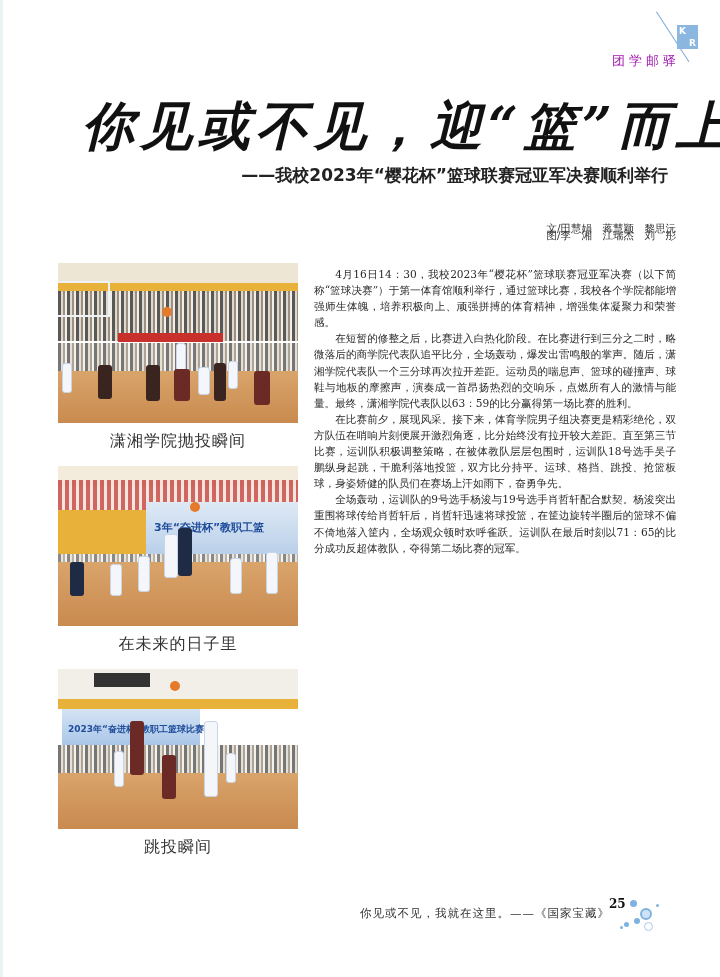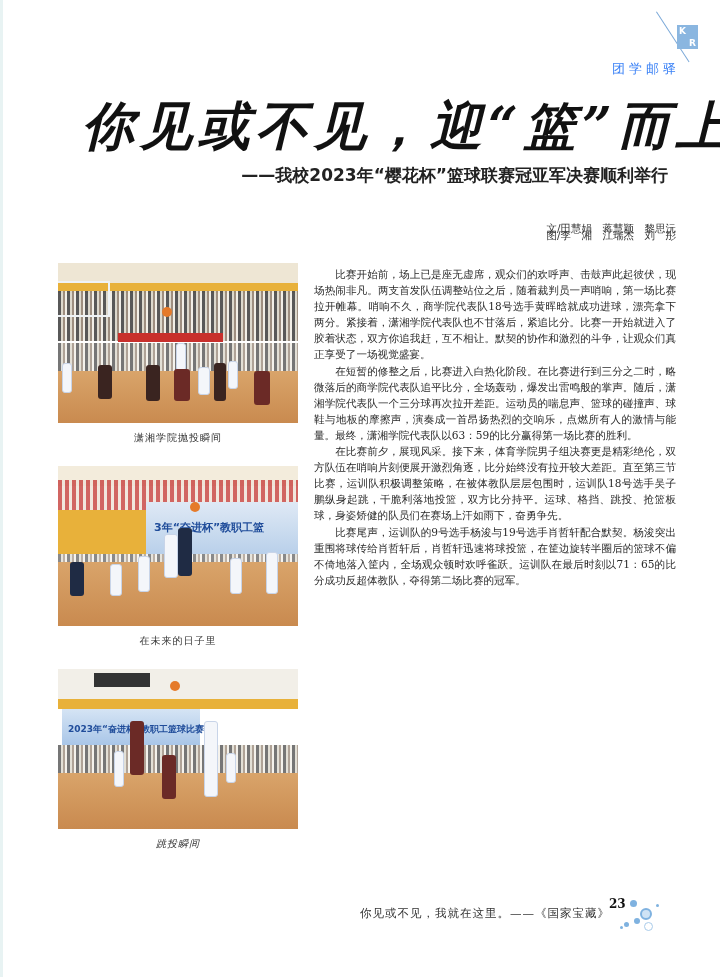--- a/index.html
+++ b/index.html
@@ -2,21 +2,21 @@
 <html><head>
 <meta charset="utf-8">
 <style>
   * { box-sizing: border-box; margin: 0; padding: 0; }
   html, body { width: 720px; height: 977px; background: #ffffff; overflow: hidden; }
   body { position: relative; font-family: "DejaVu Serif", "Liberation Serif", serif; color: #222; }
 
   .left-edge { position: absolute; left: 0; top: 0; width: 3px; height: 977px; background: #e8f3f3; }
 
   
-  .section-tag { position: absolute; right: 40px; top: 60px; font-size: 13px; letter-spacing: 4px; color: #3b82f6; }
+  .section-tag { position: absolute; right: 40px; top: 52px; font-size: 13px; letter-spacing: 4px; color: #a21caf; }
   .kr-logo { position: absolute; left: 677px; top: 25px; width: 21px; height: 24px; background: #8ab6e0; }
   .kr-logo span { position: absolute; color: #fff; font-family: "DejaVu Sans", sans-serif; font-weight: bold; font-size: 9px; }
   .kr-logo .k { left: 2px; top: 1px; }
   .kr-logo .r { right: 2px; bottom: 1px; }
   .kr-line { position: absolute; left: 656px; top: 12px; width: 1px; height: 60px; background: #7aa8d8; transform: rotate(-33deg); transform-origin: top left; }
 
   
   .main-title { position: absolute; left: 82px; top: 92px; width: 580px; font-family: "DejaVu Serif", serif; font-size: 52px; font-weight: bold; font-style: italic; letter-spacing: 6px; color: #111; white-space: nowrap; }
   .subtitle { position: absolute; right: 52px; top: 164px; font-family: "DejaVu Sans", sans-serif; font-size: 17px; font-weight: bold; color: #222; white-space: nowrap; text-align: center; }
 
@@ -36,24 +36,24 @@
   .player.dark { background: #3a2420; }
   .player.red { background: #6b2a26; }
   .player.white { background: #f4f6fa; border: 1px solid #c8d4e8; }
   .player.navy { background: #1f2b44; }
   .ball { position: absolute; width: 10px; height: 10px; border-radius: 50%; background: #e57a2a; }
 
   #photo1 { top: 263px; height: 160px; }
   #photo2 { top: 466px; height: 160px; }
   #photo3 { top: 669px; height: 160px; }
 
-  .caption { position: absolute; left: 58px; width: 240px; text-align: center; font-size: 10px; color: #333; letter-spacing: 1px; }
+  .caption { position: absolute; left: 58px; width: 240px; text-align: center; font-size: 16px; color: #333; letter-spacing: 1px; }
   #cap1 { top: 431px; }
   #cap2 { top: 634px; }
-  #cap3 { top: 837px; font-style: italic; }
+  #cap3 { top: 837px; }
 
   
   .article { position: absolute; left: 314px; top: 266px; width: 362px; font-family: "DejaVu Serif", "Liberation Serif", serif; font-size: 10.6px; line-height: 16.1px; color: #2a2a2a; text-align: justify; }
   .article p { text-indent: 2em; }
 
   
   .footer-quote { position: absolute; left: 360px; top: 906px; font-size: 11.5px; color: #333; letter-spacing: 1px; white-space: nowrap; }
   .page-number { position: absolute; left: 609px; top: 897px; font-size: 12px; font-weight: bold; color: #111; }
   .page-deco { position: absolute; left: 620px; top: 896px; width: 46px; height: 40px; }
   .dot { position: absolute; border-radius: 50%; background: #7fb2e0; }
@@ -125,28 +125,28 @@
   <div class="ball" style="left:112px;top:12px;"></div>
   <div class="player white" style="left:56px;top:82px;width:10px;height:36px;"></div>
   <div class="player red" style="left:72px;top:52px;width:14px;height:54px;"></div>
   <div class="player red" style="left:104px;top:86px;width:14px;height:44px;"></div>
   <div class="player white" style="left:146px;top:52px;width:14px;height:76px;"></div>
   <div class="player white" style="left:168px;top:84px;width:10px;height:30px;"></div>
 </div>
 <div class="caption" id="cap3">跳投瞬间</div>
 
 <div class="article">
-  <p>比赛开始前，场上已是座无虚席，观众们的欢呼声、击鼓声此起彼伏，现场热闹非凡。两支首发队伍调整站位之后，随着裁判员一声哨响，第一场比赛拉开帷幕。哨响不久，商学院代表队18号选手黄晖晗就成功进球，漂亮拿下两分。紧接着，潇湘学院代表队也不甘落后，紧追比分。比赛一开始就进入了胶着状态，双方你追我赶，互不相让。默契的协作和激烈的斗争，让观众们真正享受了一场视觉盛宴。</p>
+  <p>4月16日14：30，我校2023年“樱花杯”篮球联赛冠亚军决赛（以下简称“篮球决赛”）于第一体育馆顺利举行，通过篮球比赛，我校各个学院都能增强师生体魄，培养积极向上、顽强拼搏的体育精神，增强集体凝聚力和荣誉感。</p>
   <p>在短暂的修整之后，比赛进入白热化阶段。在比赛进行到三分之二时，略微落后的商学院代表队追平比分，全场轰动，爆发出雷鸣般的掌声。随后，潇湘学院代表队一个三分球再次拉开差距。运动员的喘息声、篮球的碰撞声、球鞋与地板的摩擦声，演奏成一首昂扬热烈的交响乐，点燃所有人的激情与能量。最终，潇湘学院代表队以63：59的比分赢得第一场比赛的胜利。</p>
   <p>在比赛前夕，展现风采。接下来，体育学院男子组决赛更是精彩绝伦，双方队伍在哨响片刻便展开激烈角逐，比分始终没有拉开较大差距。直至第三节比赛，运训队积极调整策略，在被体教队层层包围时，运训队18号选手吴子鹏纵身起跳，干脆利落地投篮，双方比分持平。运球、格挡、跳投、抢篮板球，身姿矫健的队员们在赛场上汗如雨下，奋勇争先。</p>
-  <p>比赛尾声，运训队的9号选手杨浚与19号选手肖哲轩配合默契。杨浚突出重围将球传给肖哲轩后，肖哲轩迅速将球投篮，在筐边旋转半圈后的篮球不偏不倚地落入筐内，全场观众顿时欢呼雀跃。运训队在最后时刻以71：65的比分成功反超体教队，夺得第二场比赛的冠军。</p>
+  <p>全场轰动，运训队的9号选手杨浚与19号选手肖哲轩配合默契。杨浚突出重围将球传给肖哲轩后，肖哲轩迅速将球投篮，在筐边旋转半圈后的篮球不偏不倚地落入筐内，全场观众顿时欢呼雀跃。运训队在最后时刻以71：65的比分成功反超体教队，夺得第二场比赛的冠军。</p>
 </div>
 
 <div class="footer-quote">你见或不见，我就在这里。——《国家宝藏》</div>
-<div class="page-number">23</div>
+<div class="page-number">25</div>
 <div class="page-deco">
   <div class="dot" style="left:10px;top:4px;width:7px;height:7px;"></div>
   <div class="dot" style="left:20px;top:12px;width:12px;height:12px;border:2px solid #7fb2e0;background:#cfe3f5;"></div>
   <div class="dot" style="left:14px;top:22px;width:6px;height:6px;"></div>
   <div class="dot" style="left:4px;top:26px;width:5px;height:5px;"></div>
   <div class="dot" style="left:24px;top:26px;width:9px;height:9px;border:1px solid #a9cbea;background:transparent;"></div>
   <div class="dot" style="left:36px;top:8px;width:3px;height:3px;"></div>
   <div class="dot" style="left:0px;top:30px;width:3px;height:3px;"></div>
 </div>
 

